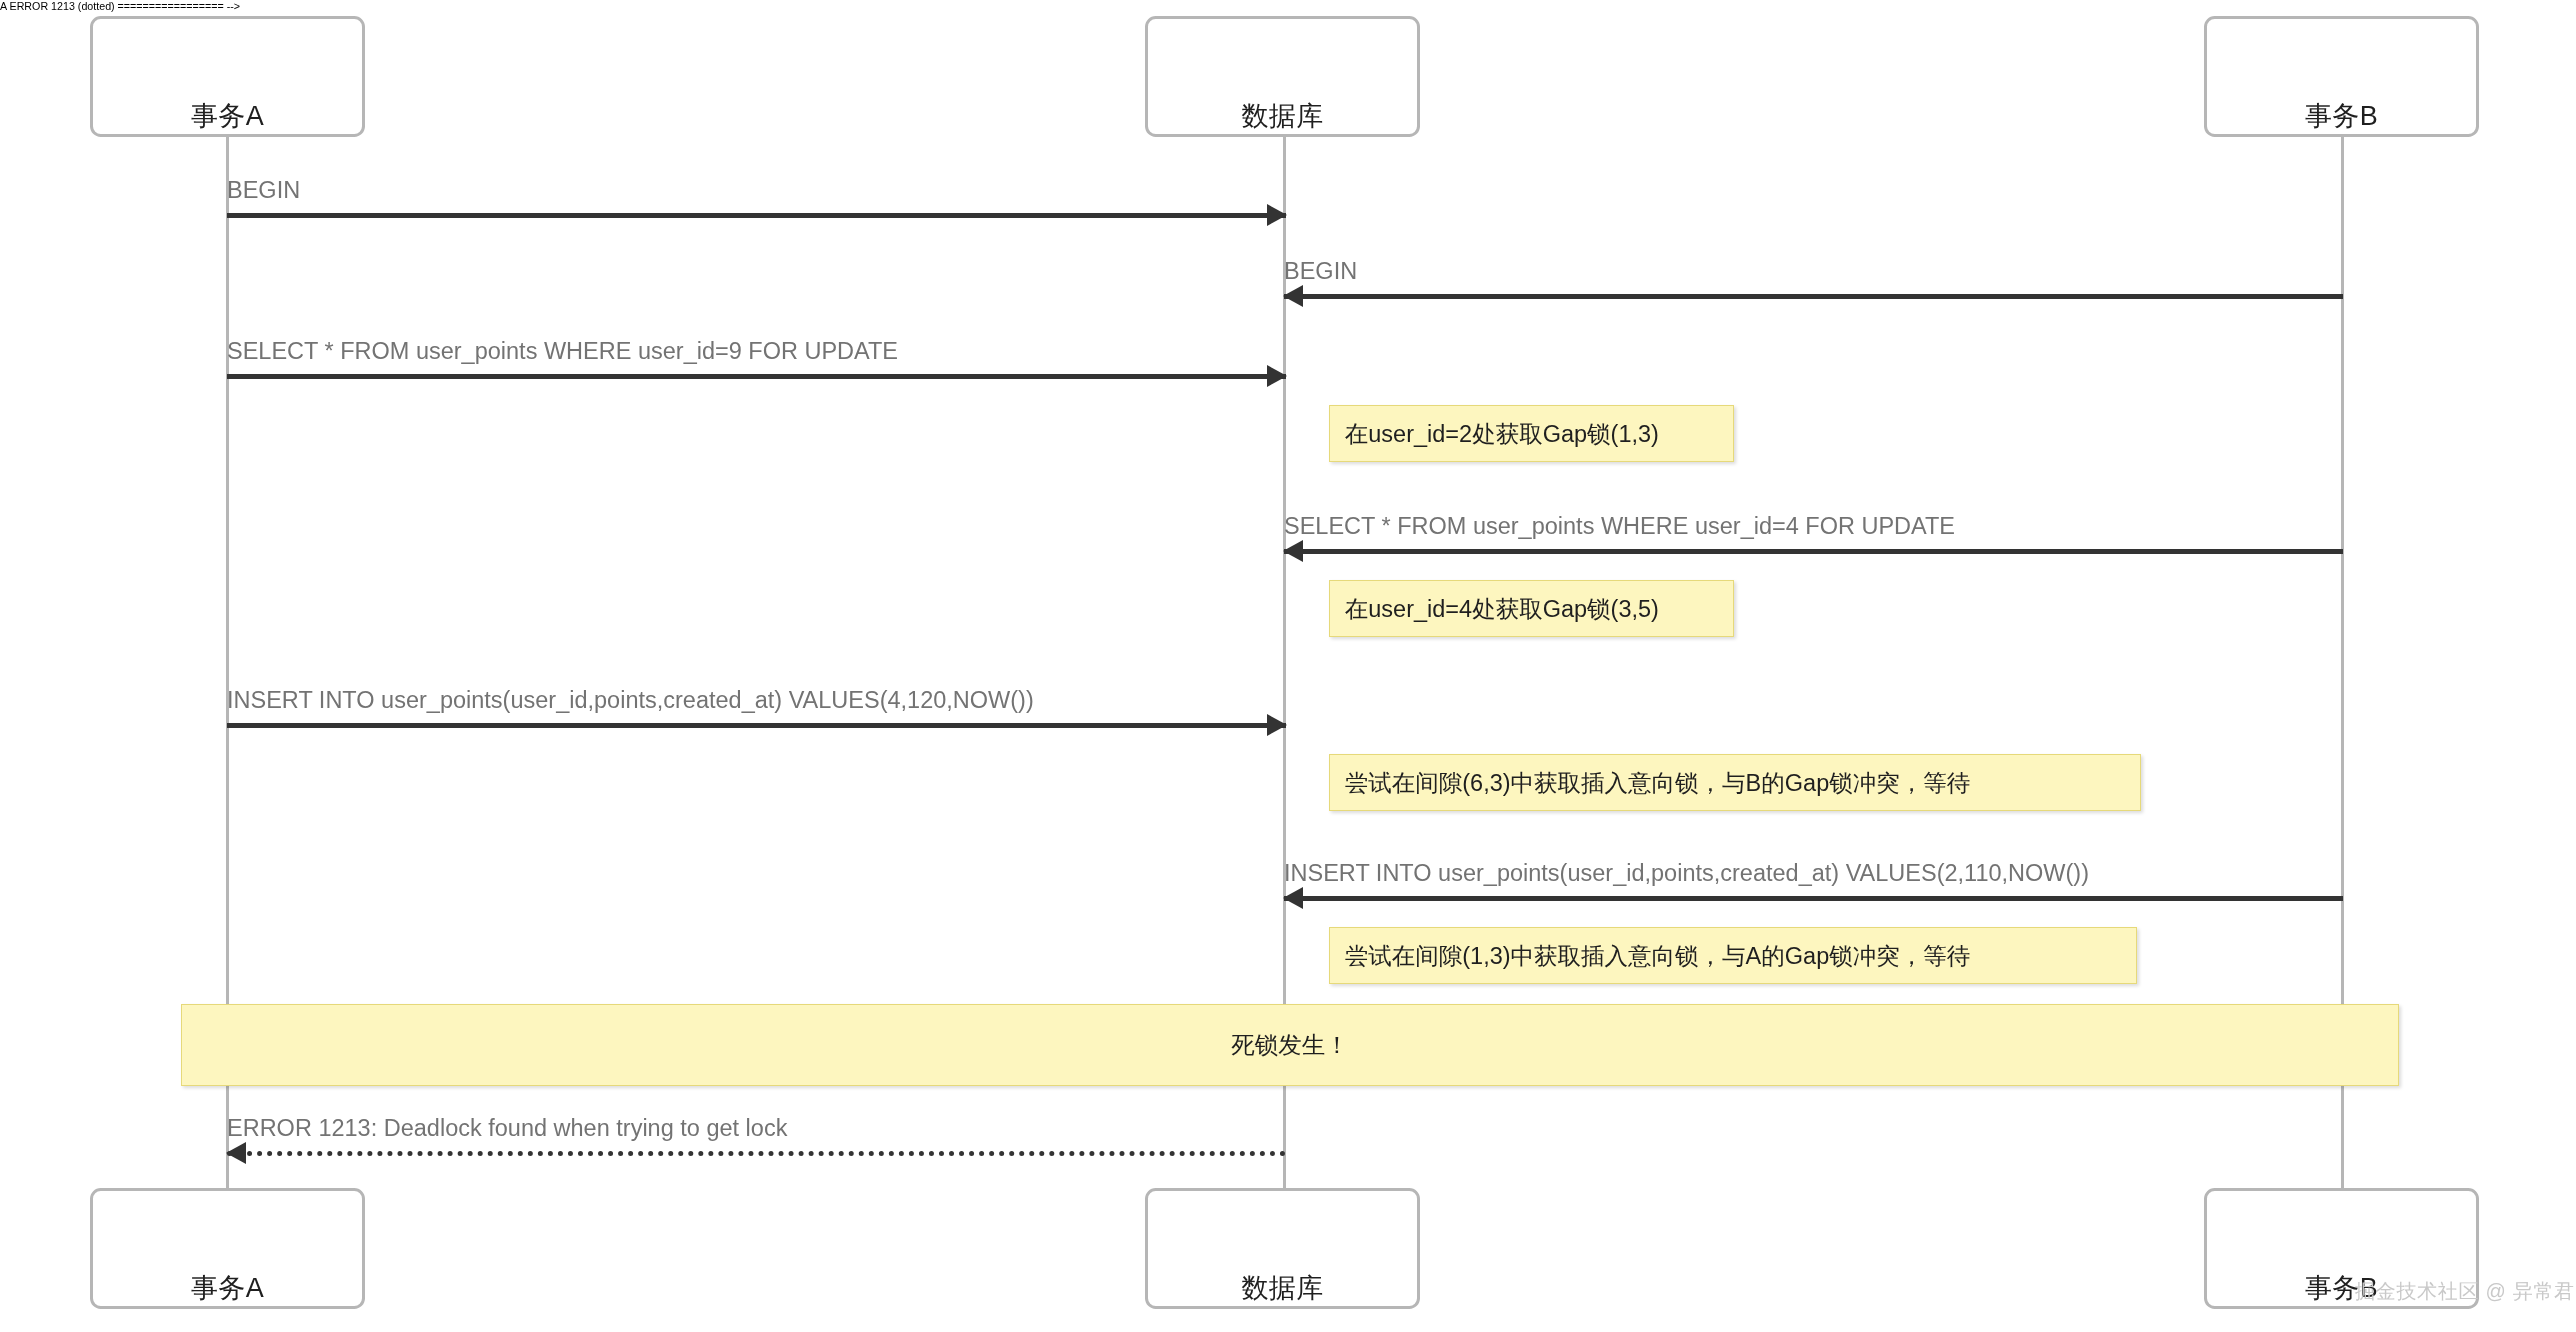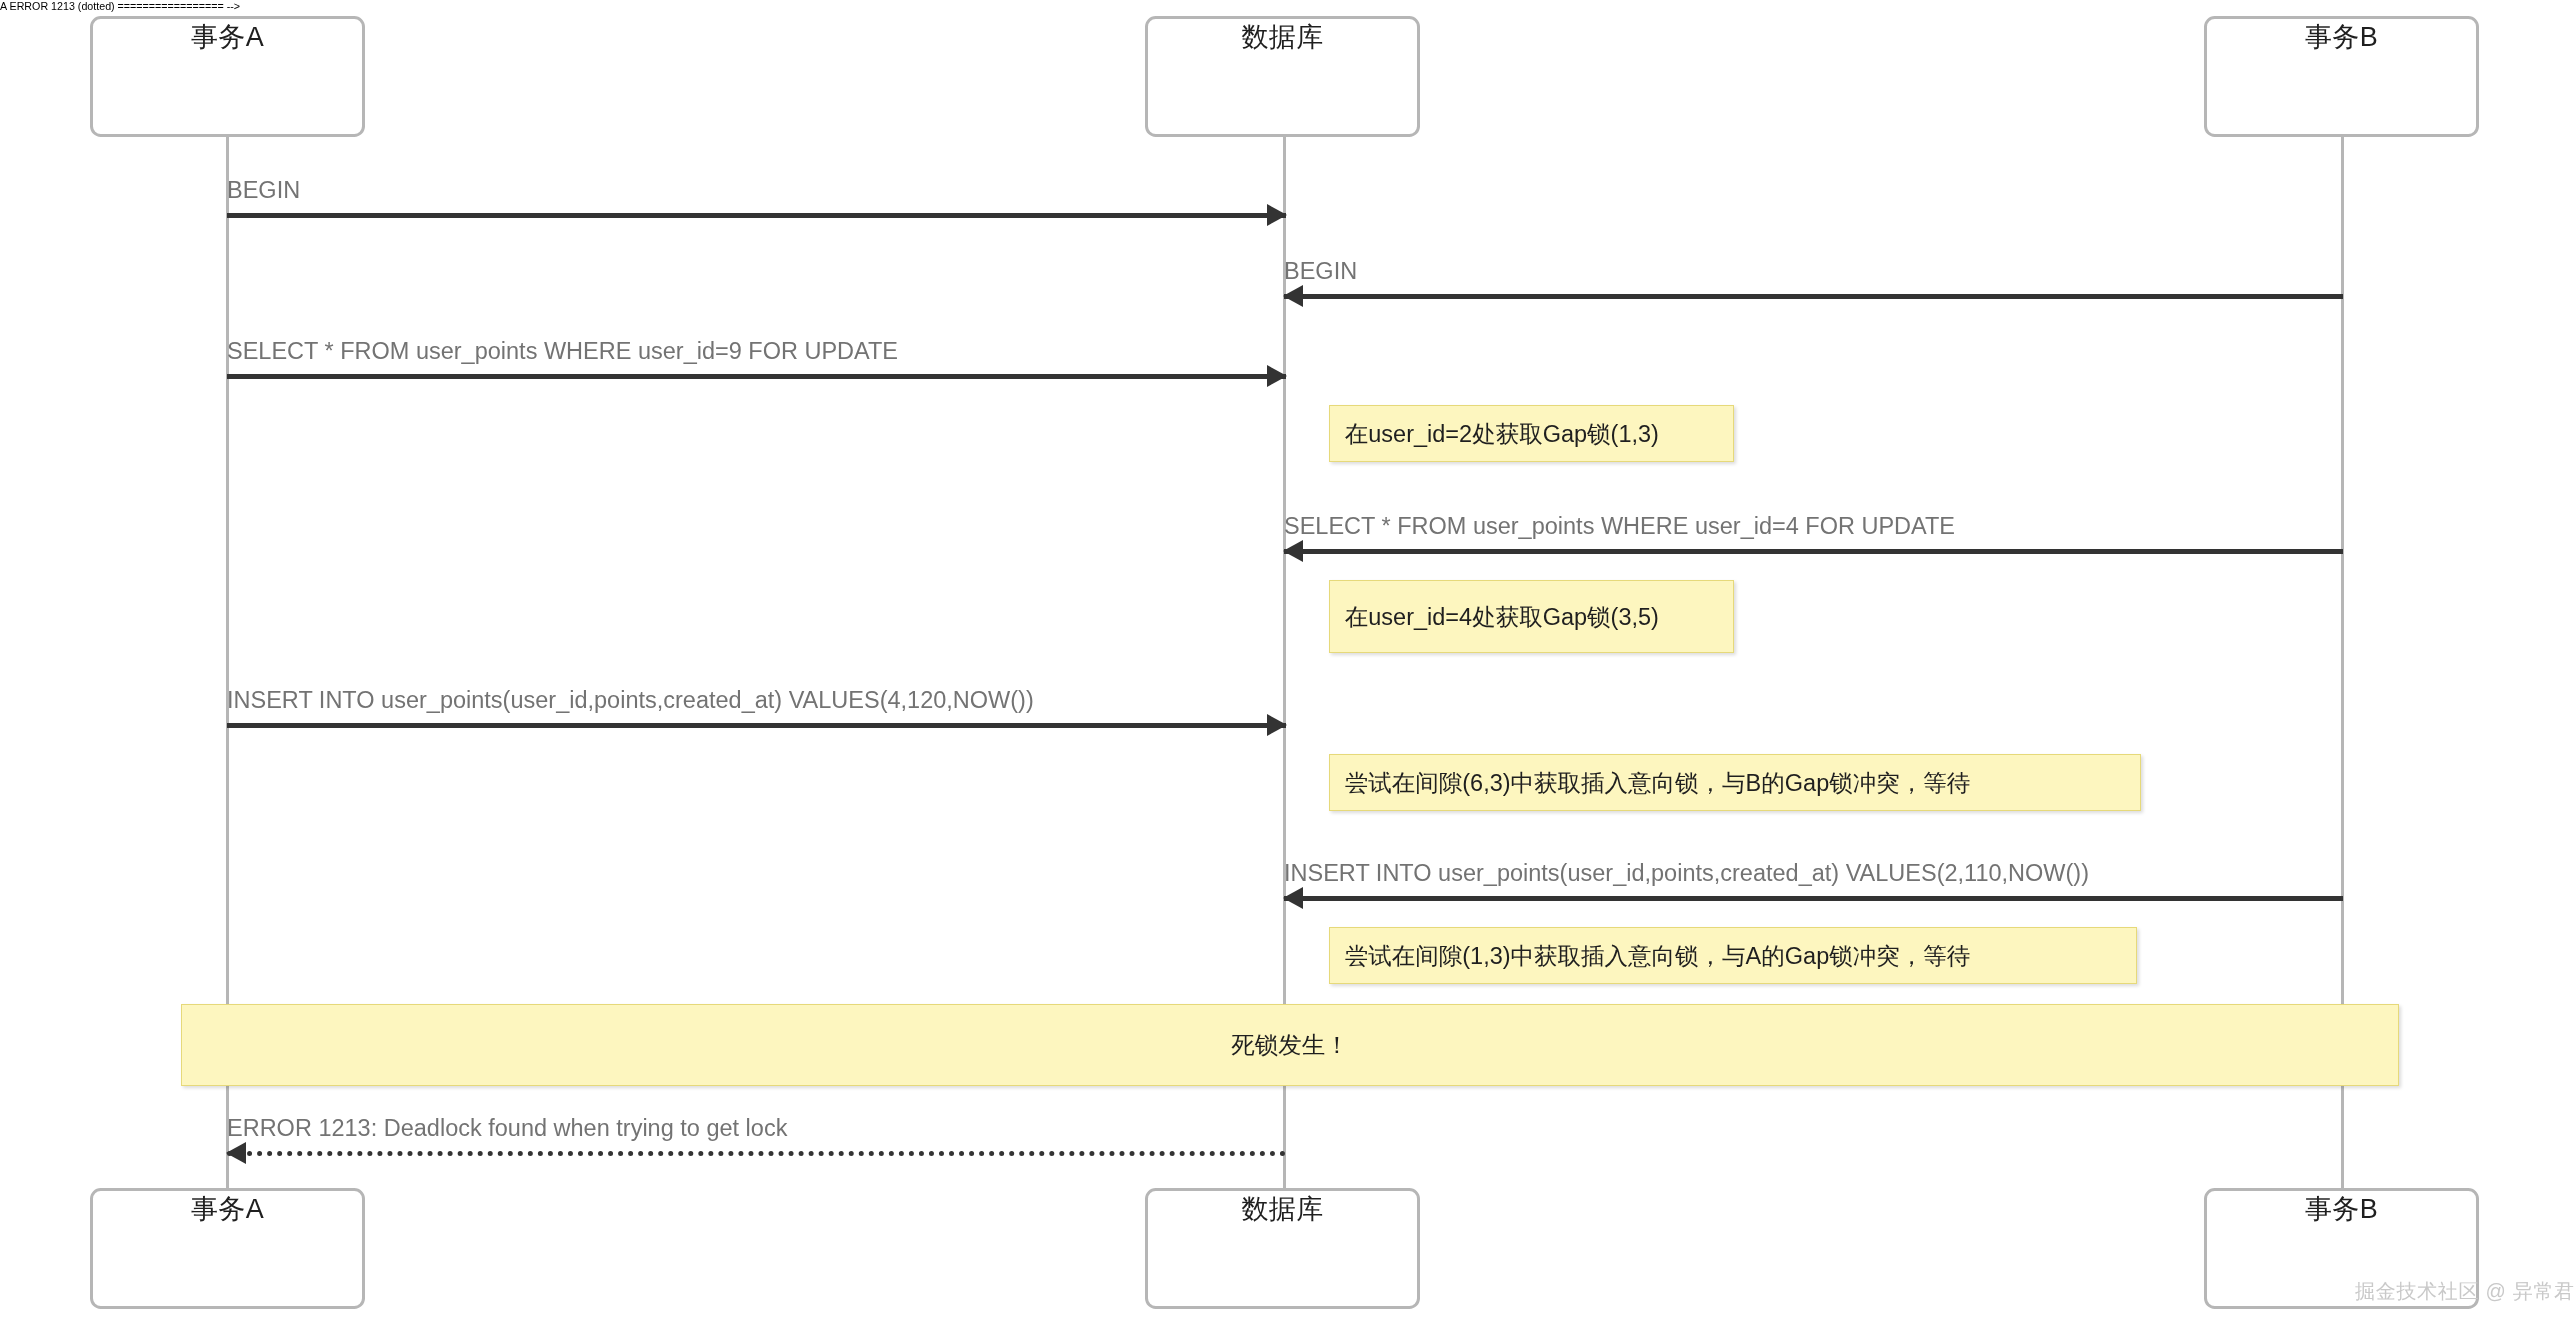--- a/index.html
+++ b/index.html
@@ -19,21 +19,21 @@
   }
 
   
   .actor-box {
     position: absolute;
     box-sizing: border-box;
     background: #ffffff;
     border: 3.4px solid #b6b6b6;
     border-radius: 10.7px;
     display: flex;
-    align-items: flex-start;
+    align-items: flex-end;
     justify-content: center;
     color: #1f1f1f;
     font-size: 27px;
     font-weight: 400;
     letter-spacing: 0.3px;
   }
 
   
   .lifeline {
     position: absolute;
@@ -171,21 +171,21 @@
   </div>
 
   
   <div class="msg" style="left:1284px; top:549px; width:1059px;">
     <div class="line"></div>
     <div class="head left"></div>
     <div class="label">SELECT * FROM user_points WHERE user_id=4 FOR UPDATE</div>
   </div>
 
   
-  <div class="note" style="left:1329px; top:580px; width:405px; height:73px;text-align:right;">
+  <div class="note" style="left:1329px; top:580px; width:405px; height:57px;text-align:right;">
     <span>在user_id=4处获取Gap锁(3,5)</span>
   </div>
 
   
   <div class="msg" style="left:227px; top:723px; width:1059px;">
     <div class="line"></div>
     <div class="head right"></div>
     <div class="label">INSERT INTO user_points(user_id,points,created_at) VALUES(4,120,NOW())</div>
   </div>
 

